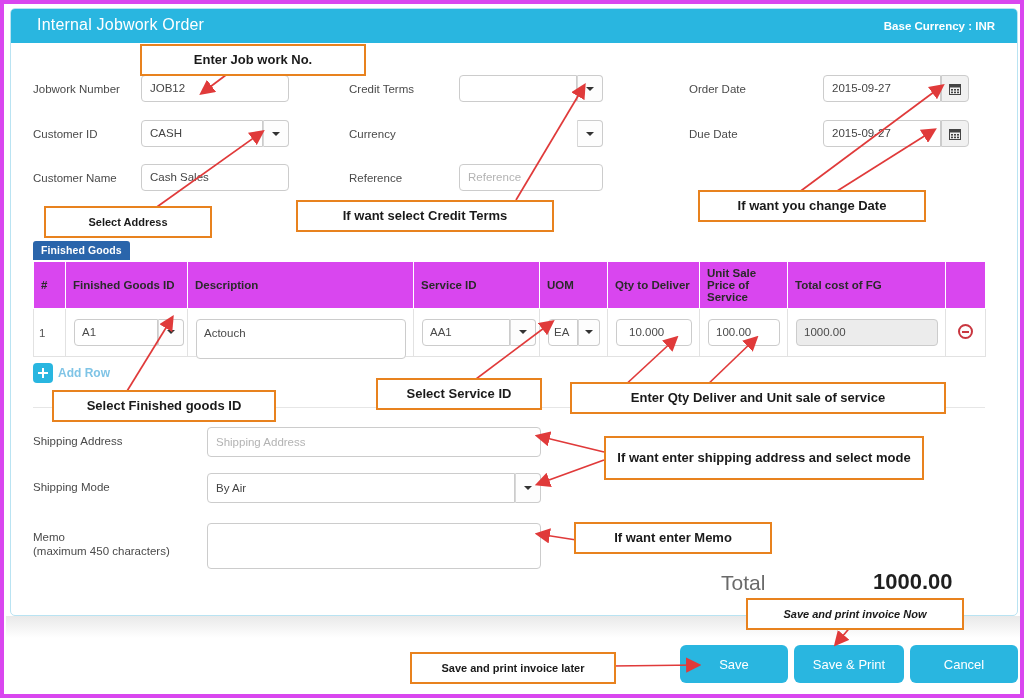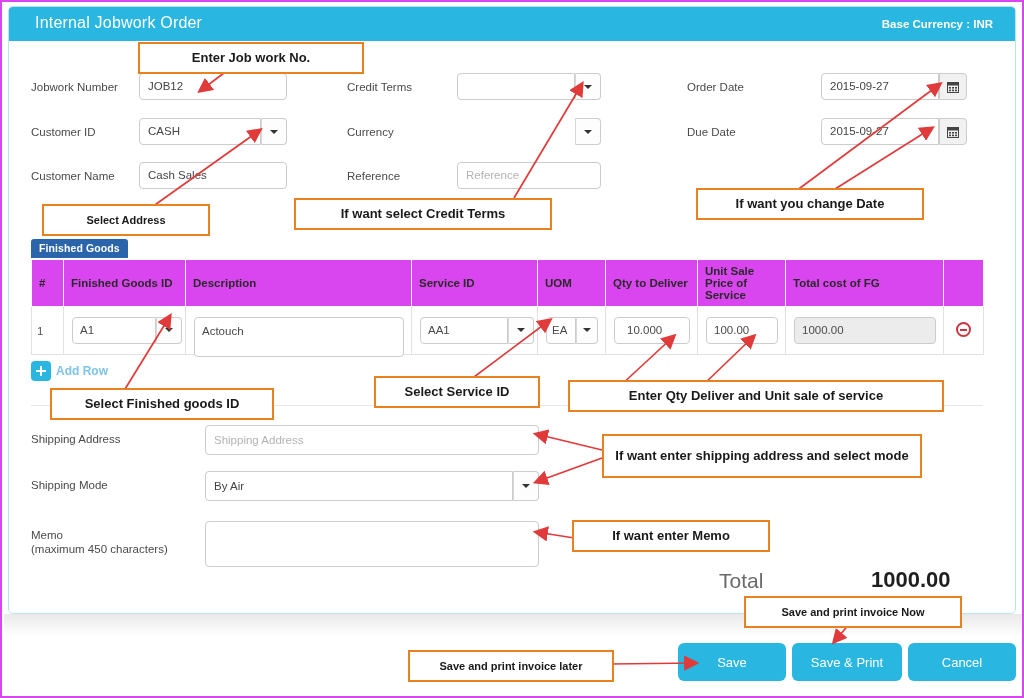--- a/index.html
+++ b/index.html
@@ -7,21 +7,21 @@
     margin: 0; padding: 0;
     width: 1024px; height: 698px;
     background: #ffffff;
     font-family: "Liberation Sans", sans-serif;
     overflow: hidden;
   }
   #root {
     position: relative;
     width: 1024px; height: 698px;
     background: #ffffff;
-    border: 2px solid #d946ef;
+    border: 4px solid #d946ef;
     overflow: hidden;
   }
 
   
   .panel {
     position: absolute;
     left: 6px; top: 4px;
     width: 1008px; height: 608px;
     background: #ffffff;
     border: 1px solid #b9e3f2;
@@ -440,16 +440,16 @@
 
   <div class="anno" style="left:136px; top:40px; width:226px; height:26px;">Enter Job work No.</div>
   <div class="anno sm" style="left:40px; top:202px; width:168px; height:24px;">Select Address</div>
   <div class="anno" style="left:292px; top:196px; width:258px; height:28px;">If want select Credit Terms</div>
   <div class="anno" style="left:694px; top:186px; width:228px; height:28px;text-align:right;">If want you change Date</div>
   <div class="anno" style="left:48px; top:386px; width:224px; height:28px;">Select Finished goods ID</div>
   <div class="anno" style="left:372px; top:374px; width:166px; height:28px;">Select Service ID</div>
   <div class="anno" style="left:566px; top:378px; width:376px; height:28px;">Enter Qty Deliver and Unit sale of service</div>
   <div class="anno" style="left:600px; top:432px; width:320px; height:44px;">If want enter shipping address and select mode</div>
   <div class="anno" style="left:570px; top:518px; width:198px; height:28px;">If want enter Memo</div>
-  <div class="anno sm" style="left:742px; top:594px; width:218px; height:20px;">Save and print invoice Now</div>
+  <div class="anno sm" style="left:742px; top:594px; width:218px; height:20px;font-style:italic;">Save and print invoice Now</div>
   <div class="anno sm" style="left:406px; top:648px; width:206px; height:24px;">Save and print invoice later</div>
 
 </div>
 
 </body></html>

